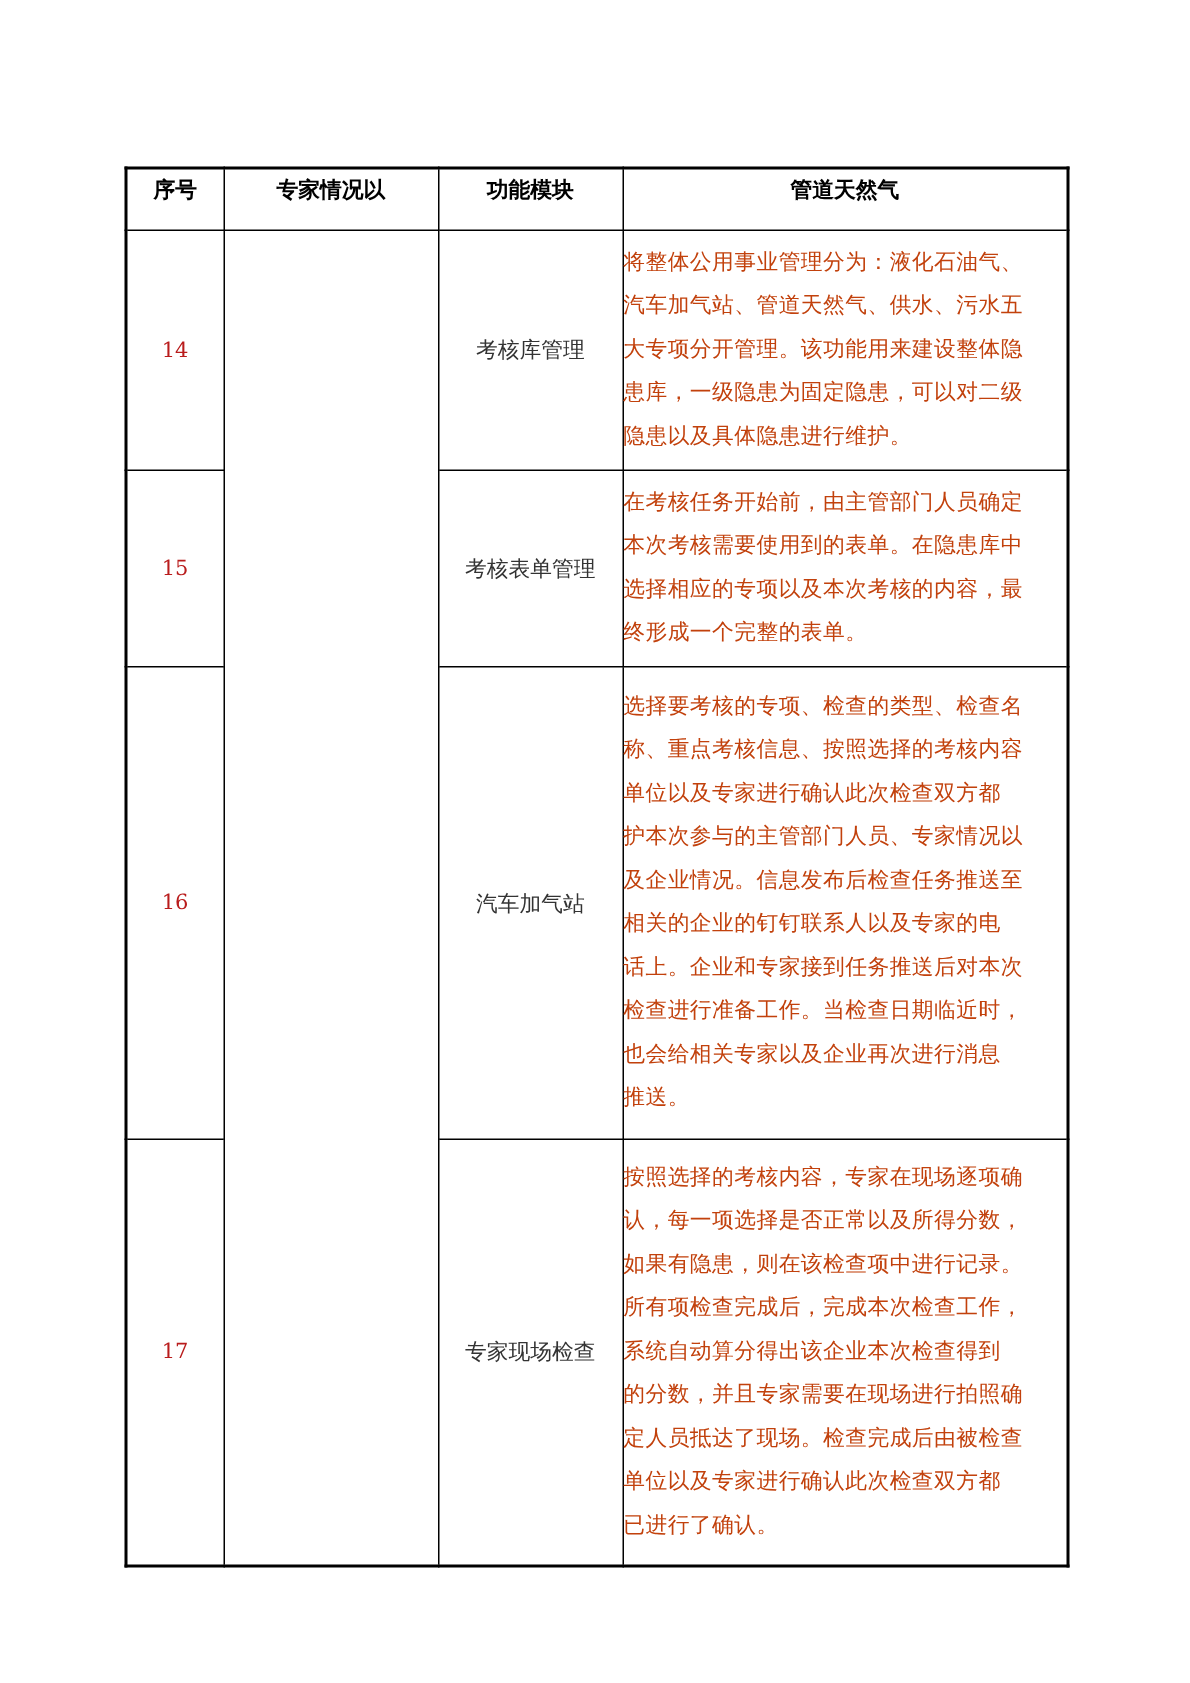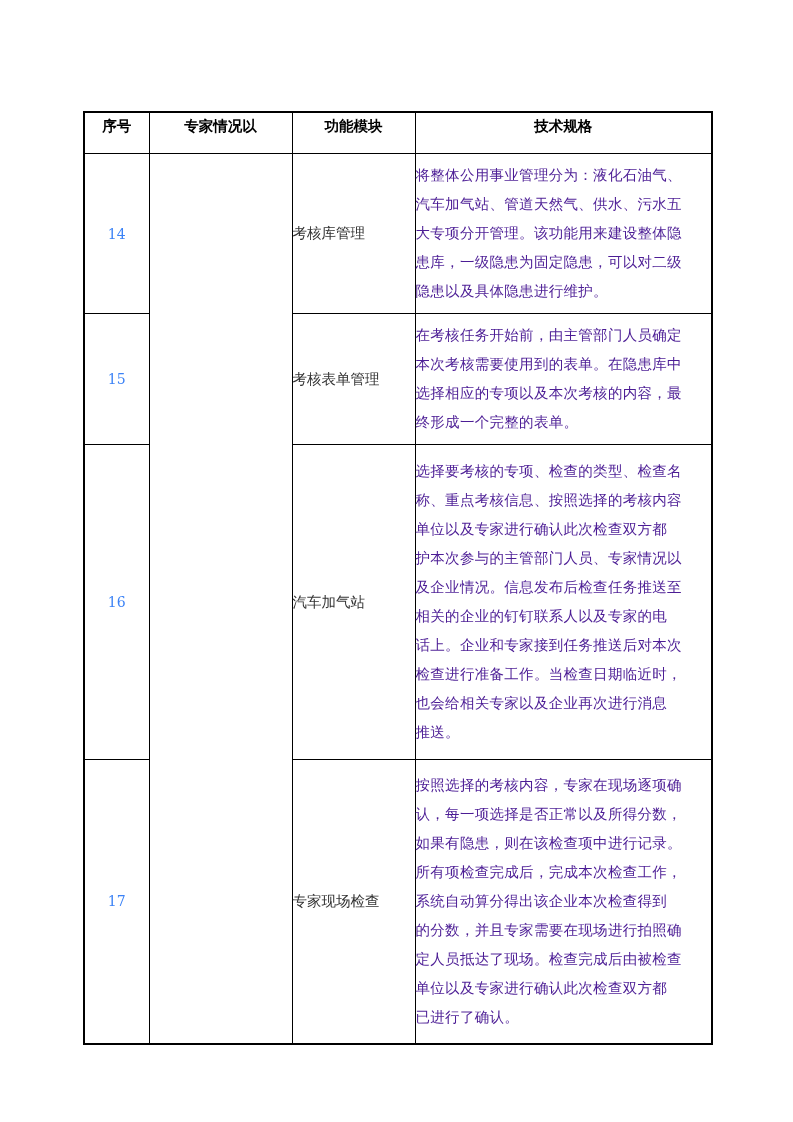--- a/index.html
+++ b/index.html
@@ -40,35 +40,36 @@
       font-weight: bold;
       font-size: 14.5px;
       text-align: center;
       vertical-align: top;
       padding-top: 4px;
       color: #000;
     }
     td.num {
       text-align: center;
       font-size: 14px;
-      color: #3b82f6;
+      color: #b91c1c;
     }
     td.sub {
       text-align: center;
     }
     td.mod {
+      text-align: center;
       font-size: 14.5px;
       color: #333;
     }
     td.spec-text {
       font-size: 14.5px;
       line-height: 29px;
       padding: 1px 3px 6px 5px;
       text-align: justify;
-      color: #4c1d95;
+      color: #c2410c;
       vertical-align: top;
       letter-spacing: 0.3px;
     }
     .line { display: block; white-space: nowrap; }
   </style>
 </head>
 <body>
 
 <div class="page">
   <table class="spec">
@@ -76,21 +77,21 @@
       <col style="width:65px">
       <col style="width:143px">
       <col style="width:123px">
       <col style="width:297px">
     </colgroup>
     <thead>
       <tr>
         <th>序号</th>
         <th>专家情况以</th>
         <th>功能模块</th>
-        <th>技术规格</th>
+        <th>管道天然气</th>
       </tr>
     </thead>
     <tbody>
 
       <tr style="height:160px">
         <td class="num">14</td>
         <td class="sub" rowspan="4"></td>
         <td class="mod">考核库管理</td>
         <td class="spec-text">
           <span class="line">将整体公用事业管理分为：液化石油气、</span>

